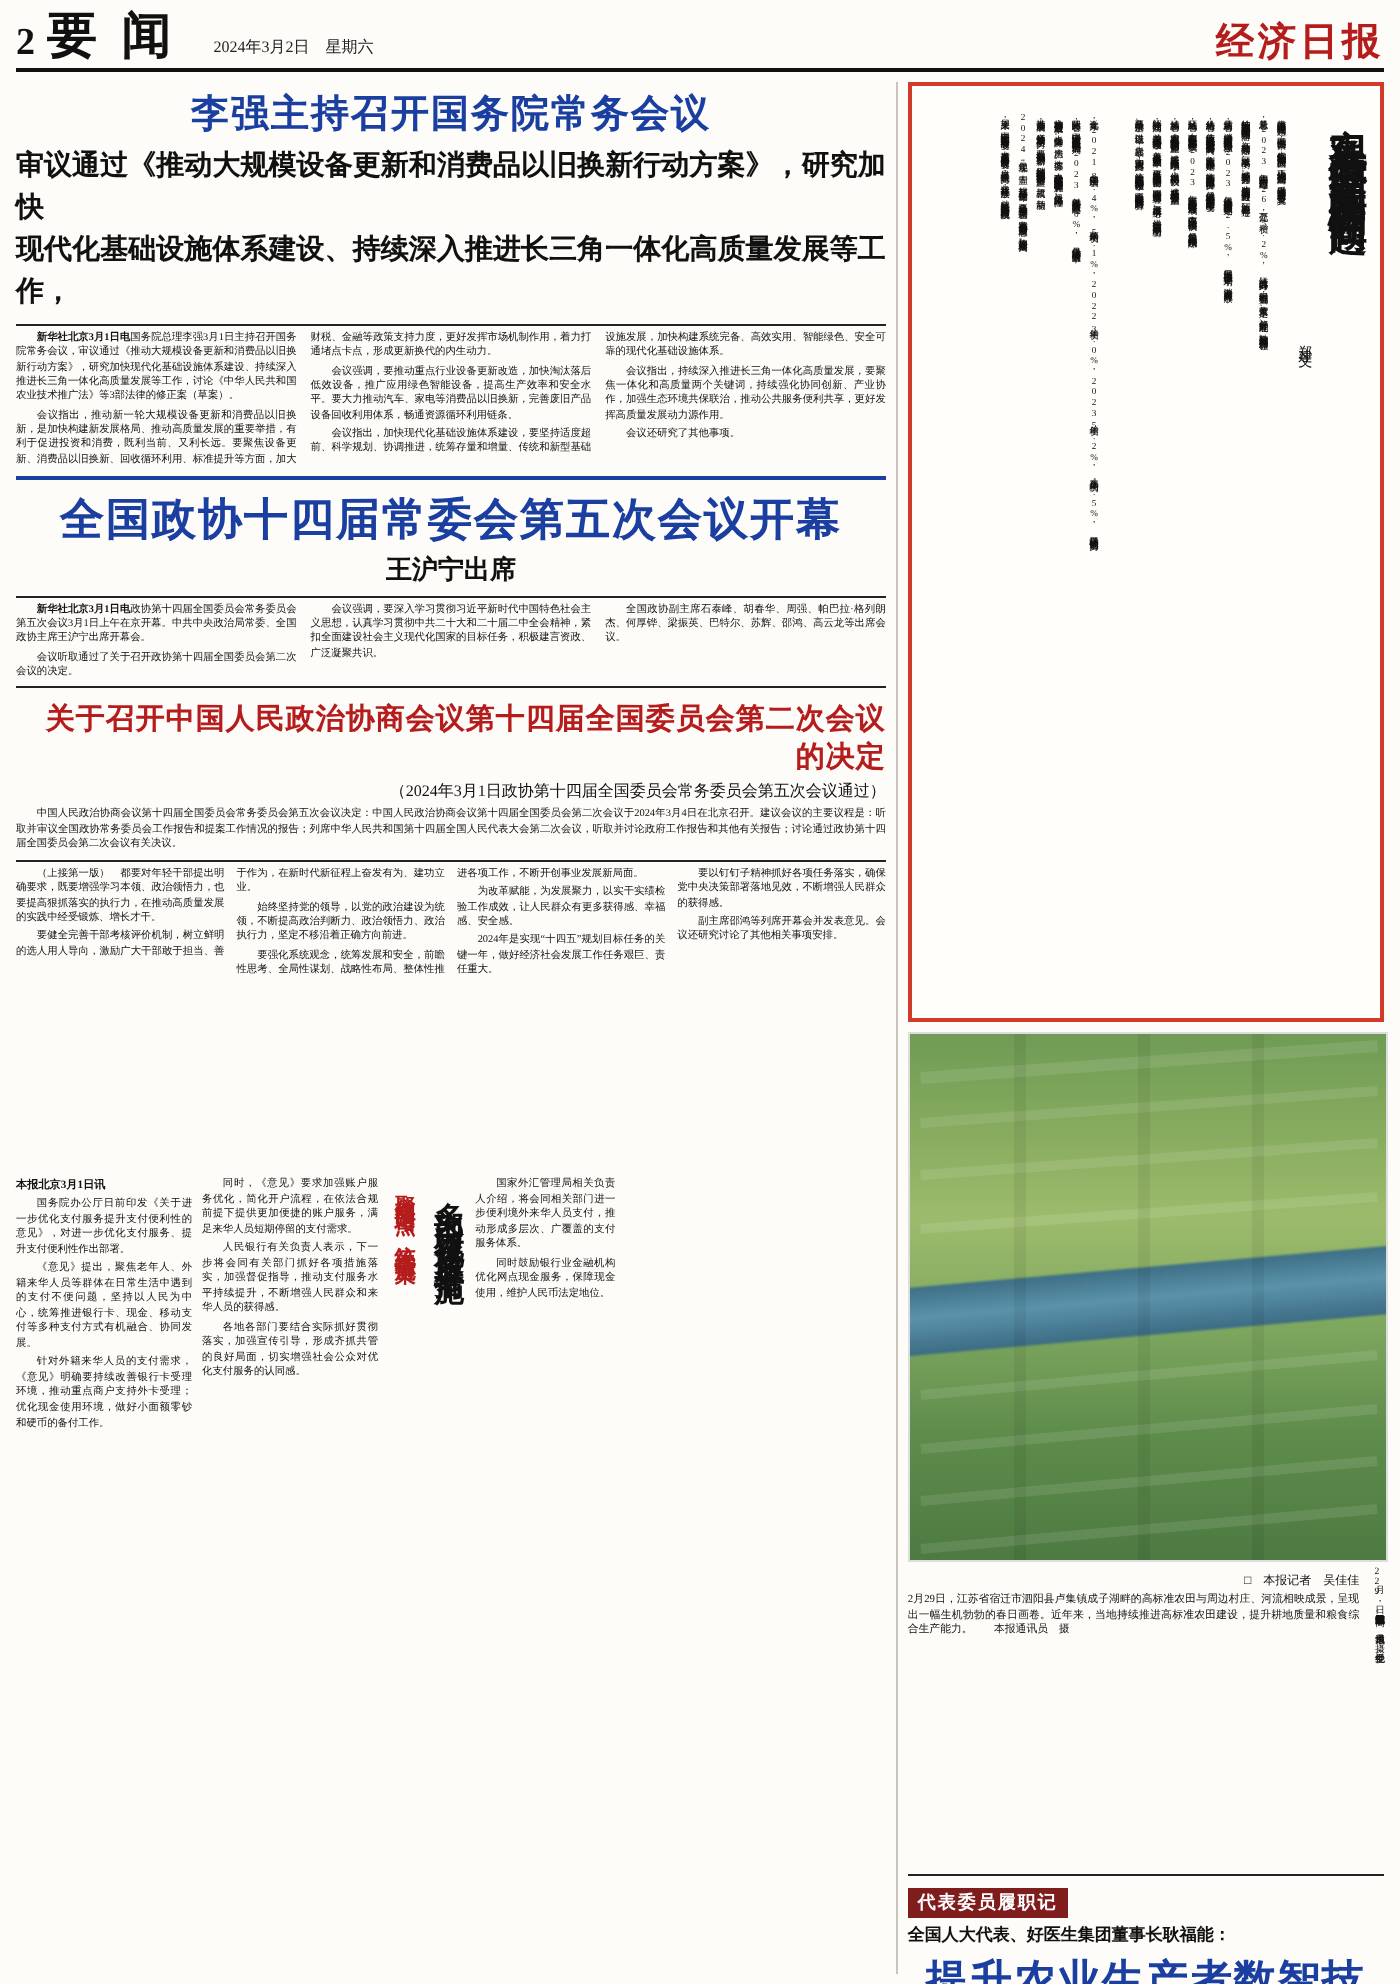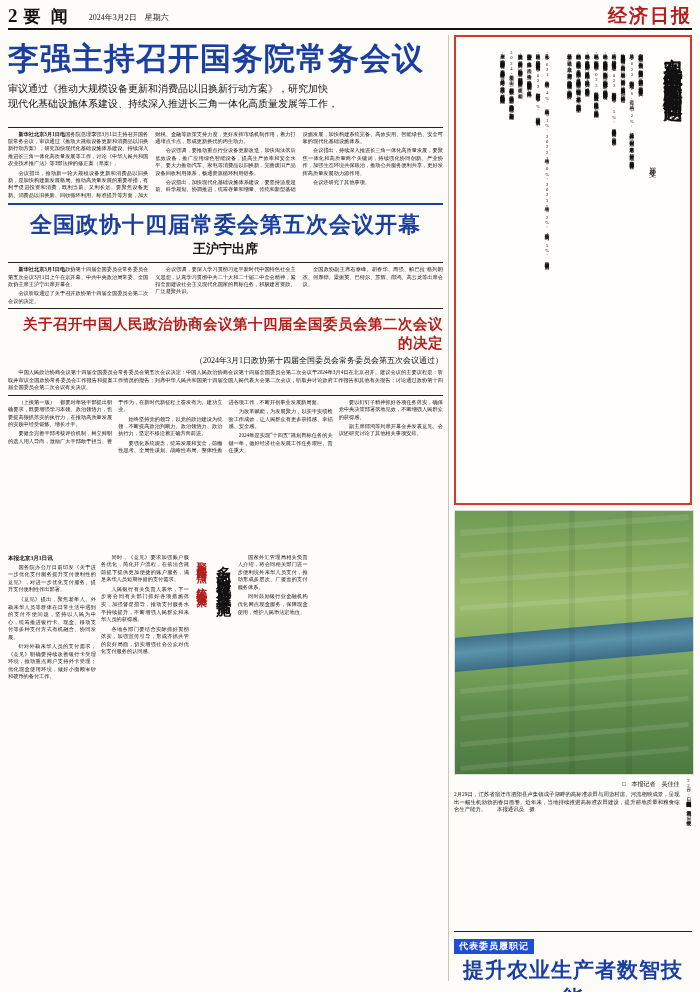--- a/index.html
+++ b/index.html
@@ -9,37 +9,37 @@
     font-family:"Liberation Serif","DejaVu Serif",serif;
     color:#111;
     overflow:hidden;
     position:relative;
   }
   .page{position:relative;width:700px;height:992px;box-sizing:border-box;padding:6px 8px;}
 
   
   .masthead{display:flex;align-items:flex-end;border-bottom:2px solid #111;padding-bottom:3px;}
   .pagenum{font-size:19px;font-weight:bold;margin-right:6px;line-height:1;}
-  .section{font-size:17px;font-weight:bold;letter-spacing:3px;line-height:1;}
+  .section{font-size:25px;font-weight:bold;letter-spacing:3px;line-height:1;}
   .mast-date{font-size:8px;margin-left:18px;margin-bottom:2px;color:#222;font-family:Liberation Serif, serif;}
   .mast-spacer{flex:1;}
   .paper-name{font-size:19px;font-weight:bold;color:#b51d1d;letter-spacing:2px;line-height:1;
     font-family:Liberation Sans, sans-serif;}
 
   
   .body-grid{display:flex;margin-top:5px;height:946px;}
   .left-col{width:442px;}
   .right-col{width:242px;margin-left:5px;border-left:1px solid #c9c5bd;padding-left:5px;}
 
   
   .headline1{
-    font-size:31px;font-weight:bold;letter-spacing:1px;text-align:left;
+    font-size:19px;font-weight:bold;letter-spacing:1px;text-align:center;
     color:#1a3fa0;margin:6px 0 4px;line-height:1.15;
   }
-  .deck{font-size:10px;line-height:1.5;text-align:justify;margin:0 0 16px;font-weight:normal;}
+  .deck{font-size:14px;line-height:1.5;text-align:justify;margin:0 0 5px;font-weight:bold;}
   .rule-thin{border-top:1px solid #222;margin:3px 0;}
   .rule-dbl{border-top:2px solid #1a3fa0;margin:4px 0;}
 
   .cols3{column-count:3;column-gap:7px;font-size:5.2px;line-height:1.42;text-align:justify;}
   .cols4{column-count:4;column-gap:6px;font-size:5.2px;line-height:1.42;text-align:justify;}
   .cols3 p,.cols4 p{margin:0 0 2px;text-indent:2em;}
   .lead{font-weight:bold;}
 
   .headline2{
     font-size:22px;font-weight:bold;text-align:center;color:#1a3fa0;letter-spacing:1px;
@@ -94,21 +94,21 @@
   .bl-tag{font-size:5.6px;font-weight:bold;margin-bottom:2px;}
   .vsub{
     writing-mode:vertical-rl;text-orientation:upright;font-size:10.5px;font-weight:bold;
     letter-spacing:2px;line-height:1.35;height:150px;color:#b51d1d;
   }
   .vbig{
     writing-mode:vertical-rl;text-orientation:upright;font-size:15px;font-weight:bold;
     letter-spacing:3px;line-height:1.3;height:250px;
   }
 
-  .redtag{display:inline-block;background:#1d4ed8;color:#fff;font-size:9px;font-weight:bold;
+  .redtag{display:inline-block;background:#7f1d1d;color:#fff;font-size:9px;font-weight:bold;
     padding:1px 5px;letter-spacing:1px;}
   .kicker{font-size:8.5px;margin:3px 0 2px;font-weight:bold;}
   .headline4{font-size:21px;font-weight:bold;color:#1a3fa0;text-align:center;margin:2px 0 4px;letter-spacing:1px;}
   .byline{font-size:6px;text-align:right;margin:2px 0;}
   .right-vtext{
     writing-mode:vertical-rl;text-orientation:upright;font-size:4.8px;line-height:1.55;
     height:150px;text-align:justify;
   }
 </style>
 </head>
@@ -249,19 +249,20 @@
           <div class="byline">□　本报记者　吴佳佳</div>
           <div class="photo-cap">2月29日，江苏省宿迁市泗阳县卢集镇成子湖畔的高标准农田与周边村庄、河流相映成景，呈现出一幅生机勃勃的春日画卷。近年来，当地持续推进高标准农田建设，提升耕地质量和粮食综合生产能力。　　本报通讯员　摄</div>
         </div>
         <div class="right-vtext">2月29日，江苏省泗阳县卢集镇成子湖畔高标准农田风光。　本报通讯员　摄　（中经视觉）</div>
       </div>
 
       <div class="rule-thin"></div>
 
       <div>
         <span class="redtag">代表委员履职记</span>
+        <div class="kicker">全国人大代表、好医生集团董事长耿福能：</div>
         <div class="headline4">提升农业生产者数智技能</div>
         
       </div>
 
     </div>
   </div>
 </div>
 
 </body></html>

